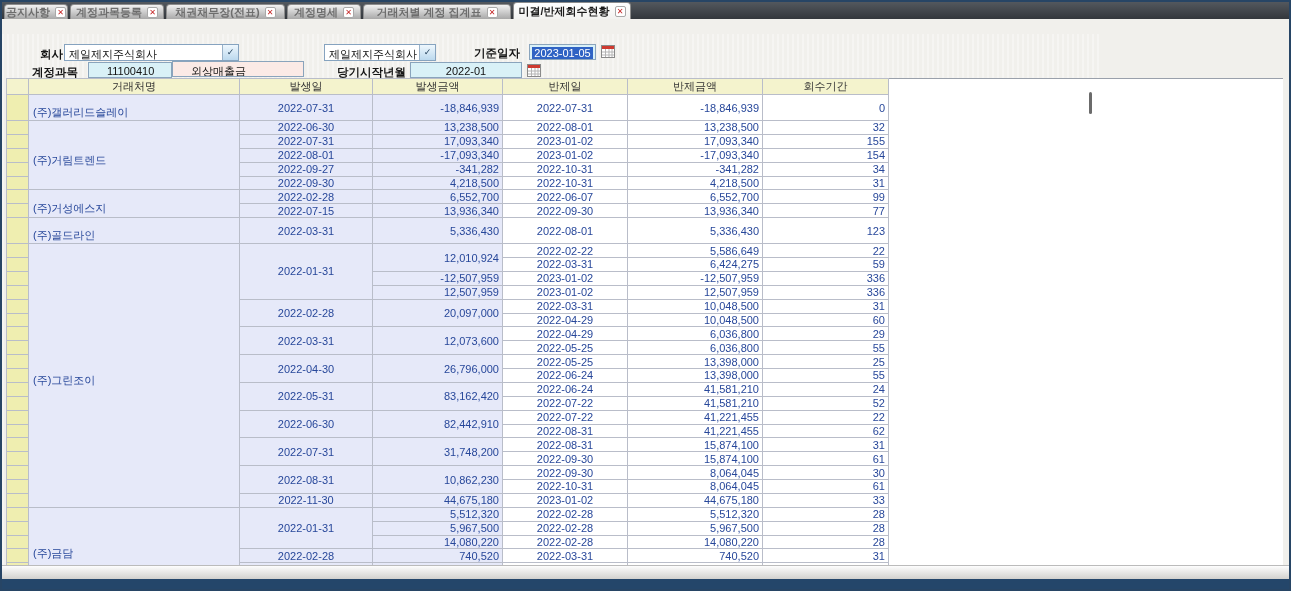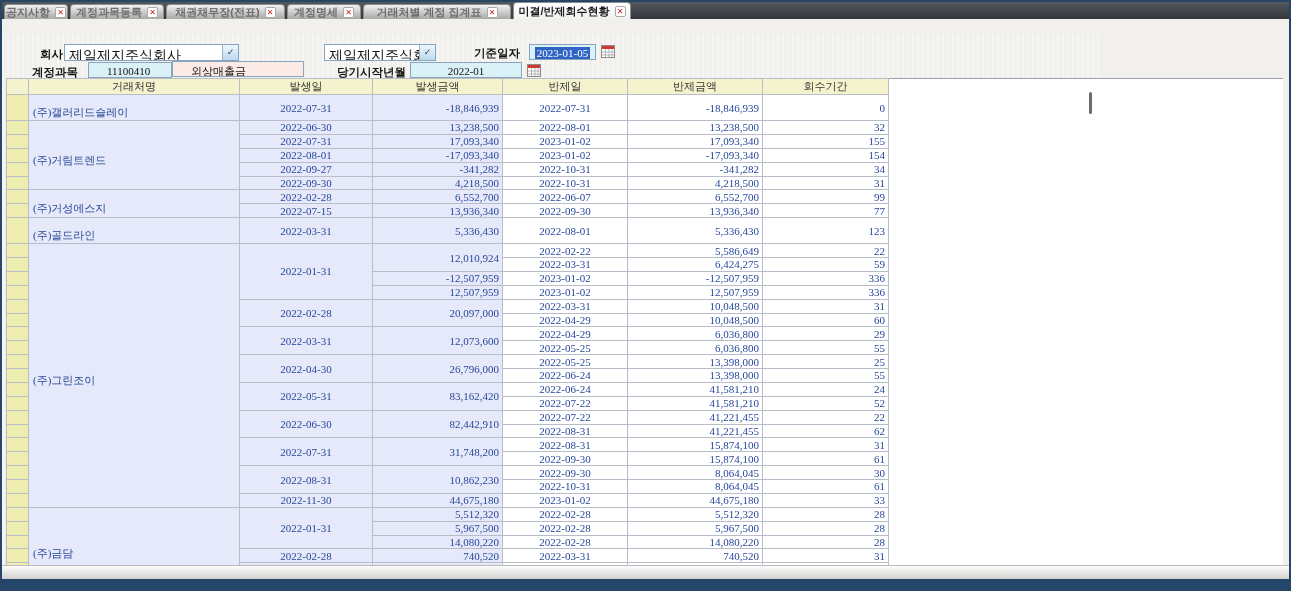--- a/index.html
+++ b/index.html
@@ -22,24 +22,24 @@
                background:linear-gradient(#43474c,#c9c8c5); }
   .menu-open { position:absolute; left:2px; top:1px; height:12px; padding:0 9px 0 6px;
                background:linear-gradient(#e2636a,#a31a20); border:1px solid #731116;
                border-radius:2px 7px 7px 2px; color:#fff; font-size:7.5px; font-weight:bold;
                font-style:italic; line-height:10px; letter-spacing:.5px; cursor:pointer; }
 
   
   .content { position:absolute; left:0; top:32px; width:1097px; height:531px;
              background:
                repeating-linear-gradient(90deg,rgba(255,255,255,.35) 0 2px,rgba(0,0,0,0) 2px 5px),
-               #f1f0ec; font-family: Liberation Serif, serif; }
+               #f1f0ec; }
   .flabel { position:absolute; font-size:11.5px; font-weight:bold; color:#141414; white-space:nowrap; }
   .combo { position:absolute; height:17px; background:#fff; border:1px solid #86a3bf; display:flex; cursor:pointer; }
-  .combo-text { flex:1; font-size:14px; color:#111; padding:2px 0 0 4px; white-space:nowrap; overflow:hidden; }
+  .combo-text { flex:1; font-size:11px; color:#111; padding:2px 0 0 4px; white-space:nowrap; overflow:hidden; }
   .combo-btn { width:16px; border-left:1px solid #9ab2c8; background:linear-gradient(#eef7fd,#bcd9ee);
                font-size:9px; color:#1e3c57; text-align:center; line-height:15px; }
   .field { position:absolute; height:16px; border:1px solid #8aa4bc; font-size:11px; color:#111;
            padding-top:2px; white-space:nowrap; overflow:hidden; }
   .bg-cyan { background:#d9f1f7; } .bg-pink { background:#fbeae6; }
   .t-center { text-align:center; } .t-left { padding-left:18px; }
   .sel { background:#2f63c4; color:#fff; padding:0 2px; }
   .calbtn { position:absolute; width:14px; height:14px; cursor:pointer; }
 
   

